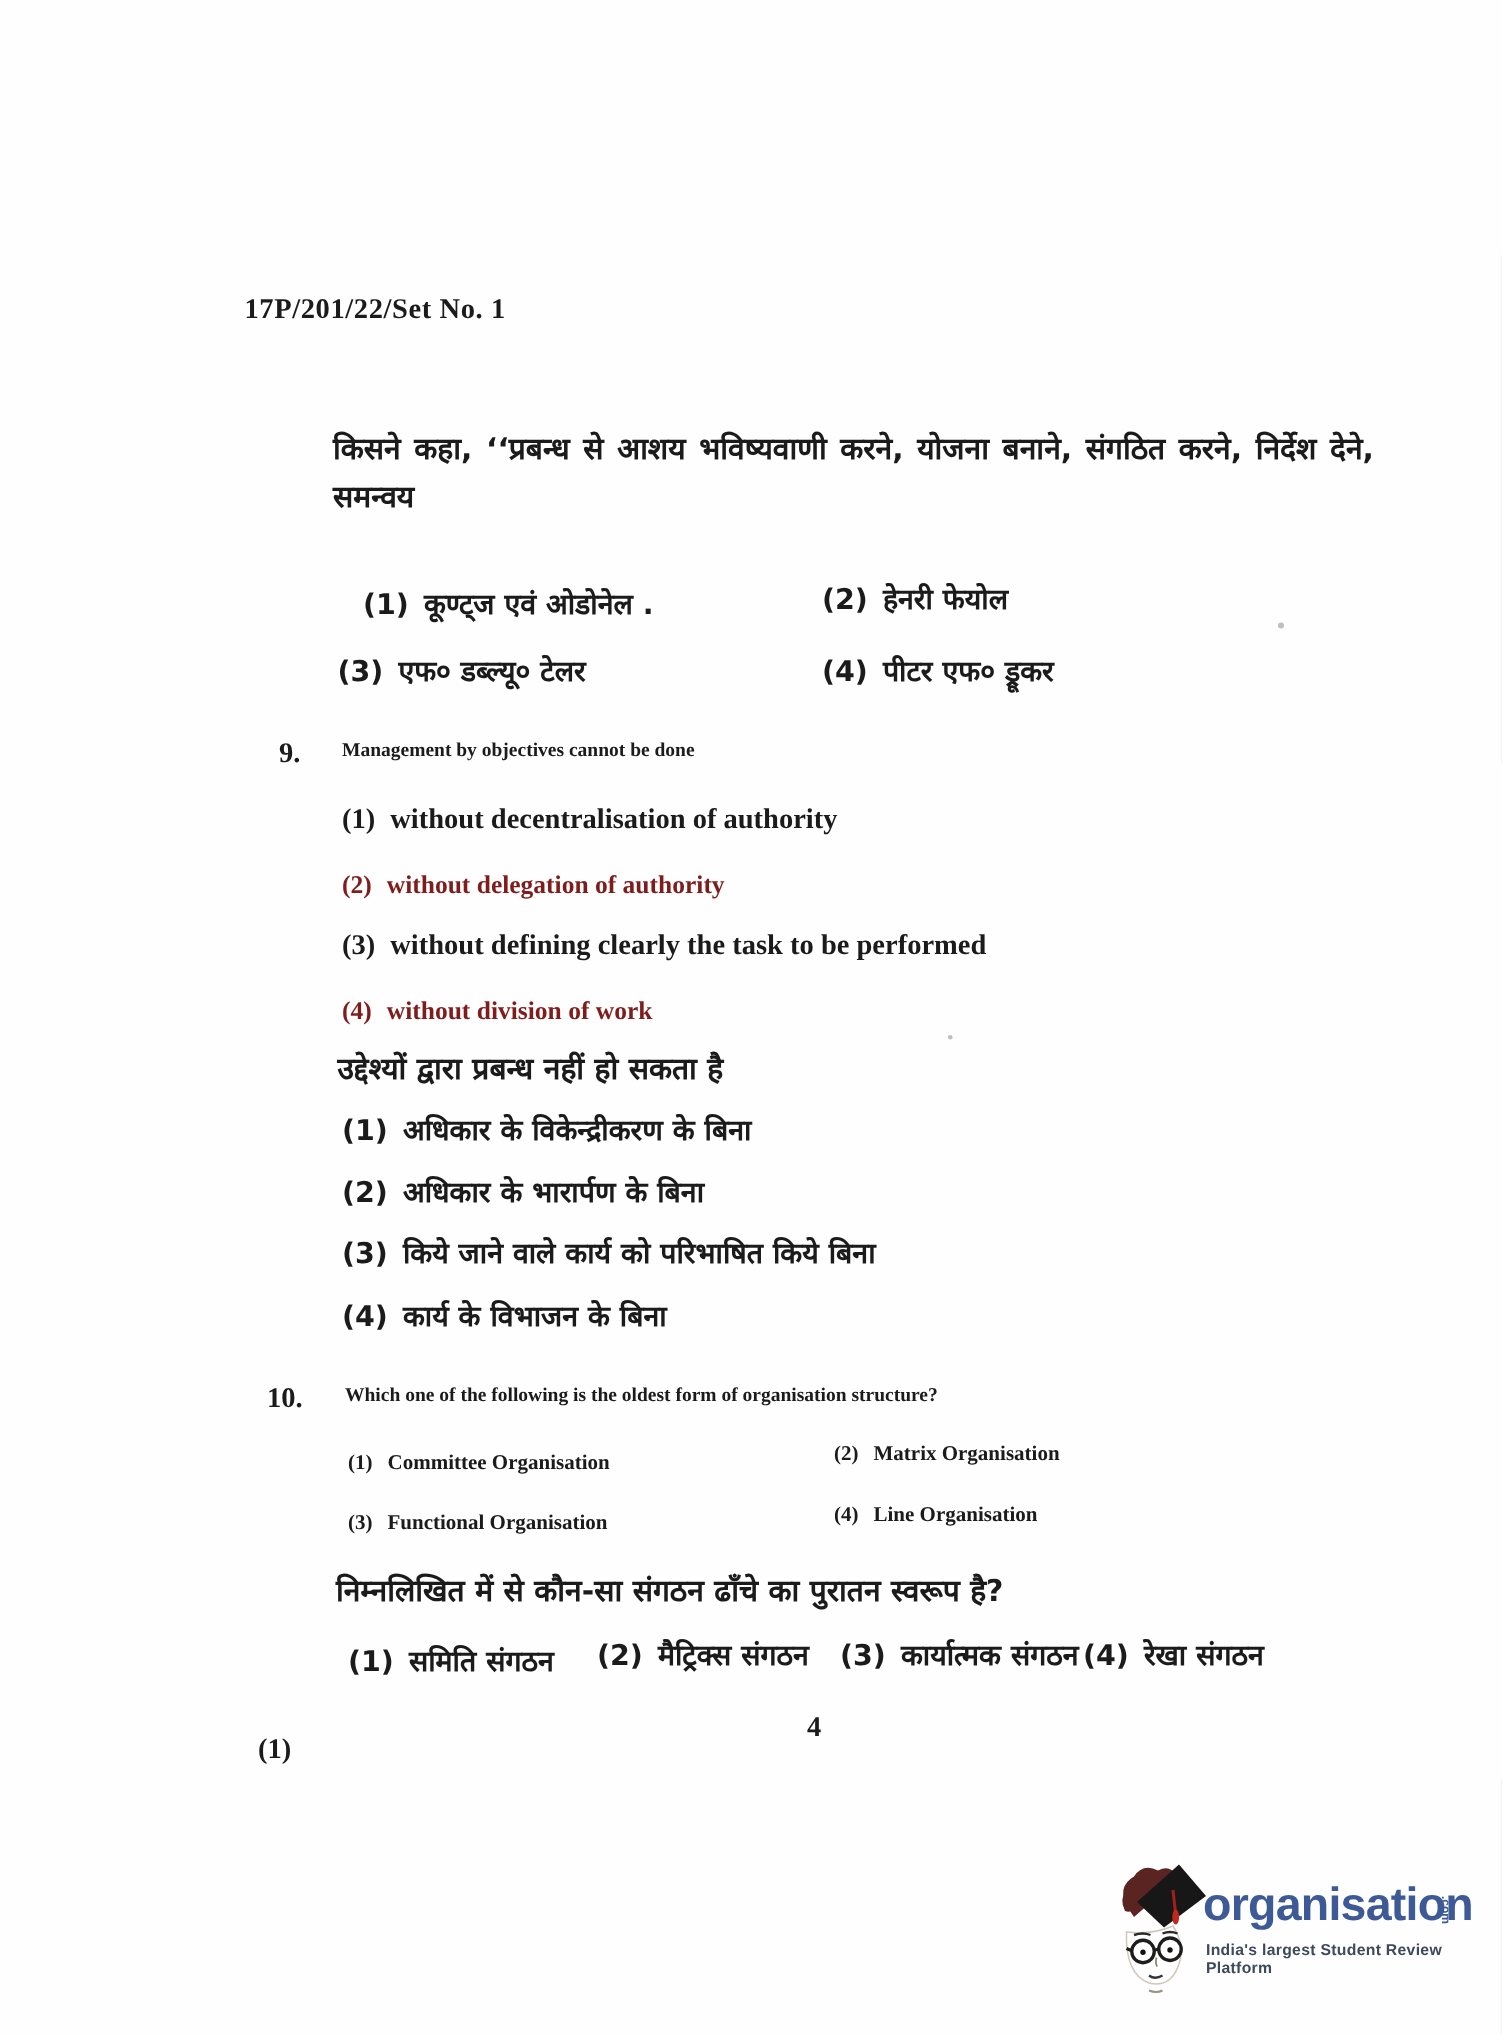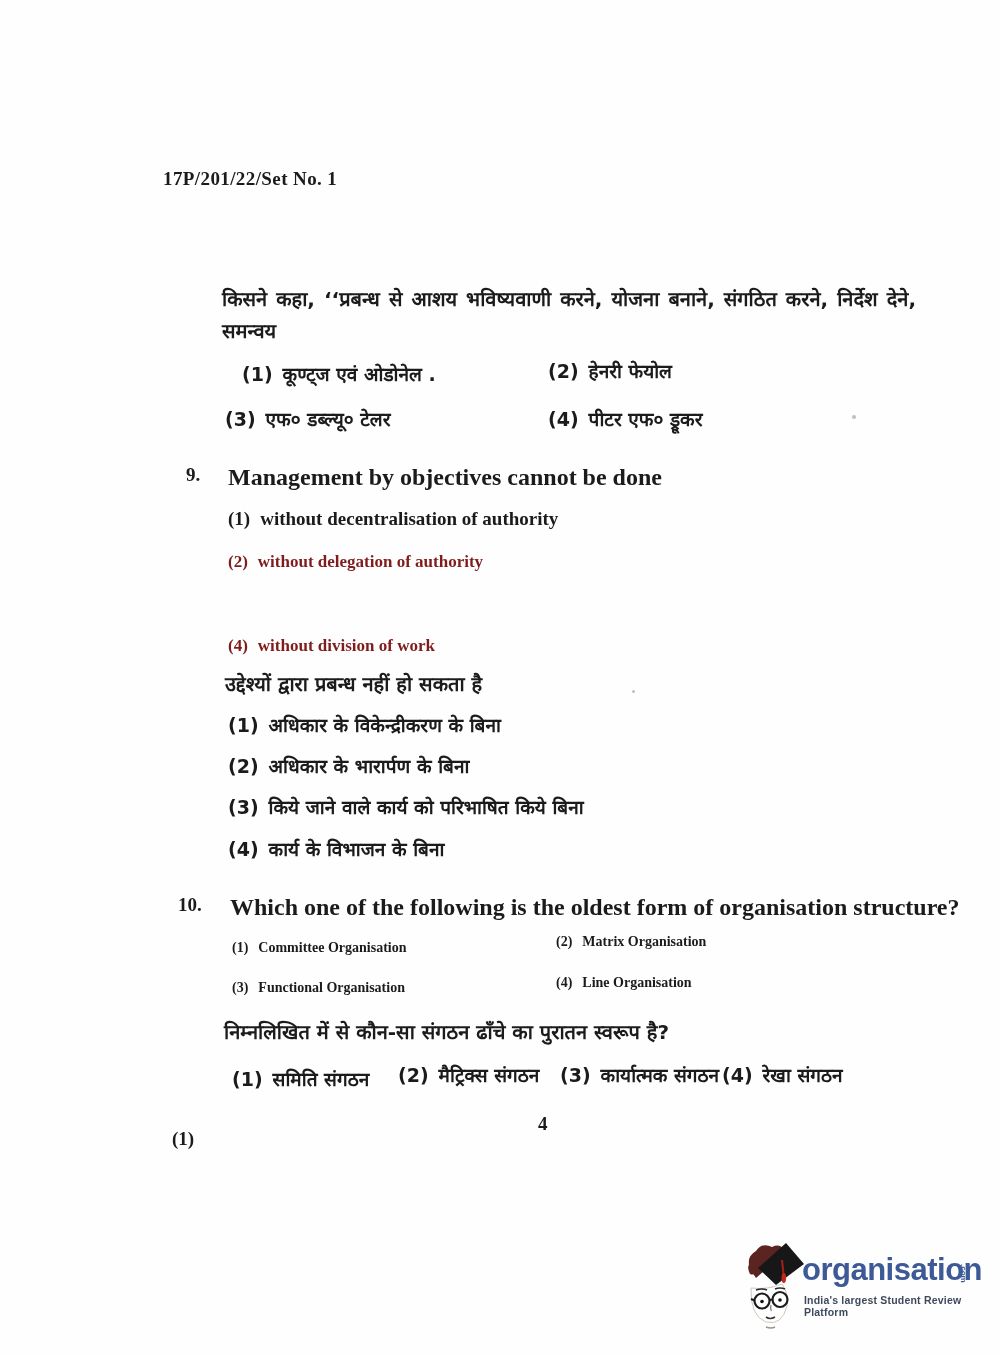--- a/index.html
+++ b/index.html
@@ -6,30 +6,30 @@
   html,body { background:#e8e8e8; }
   .page {
     position:relative;
     width:1001px; height:1356px;
     margin:0 auto;
     background:#fefefe;
     color:#1b1b1b;
     font-family:"Liberation Serif", serif;
     overflow:hidden;
   }
-  .abs { position:absolute; white-space:nowrap; }
+  .abs { position:absolute; white-space:nowrap;margin-top:28px; }
   .hdr { font-size:19px; font-weight:700; letter-spacing:.4px; }
   .hi  { font-family:"DejaVu Sans", sans-serif; font-weight:600; }
   .hi-stem  { font-size:20px; }
   .hi-opt   { font-size:19px; }
   .q8para { position:absolute; left:222px; top:283px; width:694px; white-space:normal; }
   .q8para .ln { font-size:20px; line-height:1.62; }
   .q8para .ln1 { text-align:justify; text-align-last:justify; }
   .qnum { font-size:19px; font-weight:700; }
-  .en-stem { font-size:24px; font-weight:700; }
+  .en-stem { font-size:13px; font-weight:700; }
   .en-opt-a { font-size:19px; font-weight:700; }
   .en-opt-b { font-size:17px; font-weight:600; color:#7f1d1d; }
   .en-opt-c { font-size:14px; font-weight:700; }
   .onum { display:inline-block; margin-right:10px; }
   .pageno { font-size:19px; font-weight:700; }
   .footmark { font-size:19px; font-weight:700; }
   .artifact { position:absolute; background:#8a8a8a; border-radius:50%; opacity:.55; }
 
   
   .brand { position:absolute; left:742px; top:1238px; width:256px; height:100px; }
@@ -76,20 +76,23 @@
   </div>
 
   <div class="abs qnum" style="left:186px; top:464px;">9.</div>
   <div class="abs en-stem" style="left:228px; top:464px;">Management by objectives cannot be done</div>
 
   <div class="abs en-opt-a" style="left:228px; top:508px;">
     <span class="onum">(1)</span><span>without decentralisation of authority</span>
   </div>
   <div class="abs en-opt-b" style="left:228px; top:552px;">
     <span class="onum">(2)</span><span>without delegation of authority</span>
+  </div>
+  <div class="abs en-opt-a" style="left:228px; top:592px;">
+    <span class="onum">(3)</span><span>without defining clearly the task to be performed</span>
   </div>
   <div class="abs en-opt-b" style="left:228px; top:636px;">
     <span class="onum">(4)</span><span>without division of work</span>
   </div>
 
   <div class="abs hi hi-stem" style="left:225px; top:670px;">उद्देश्यों द्वारा प्रबन्ध नहीं हो सकता है</div>
 
   <div class="abs hi hi-opt" style="left:228px; top:712px;">
     <span class="onum">(1)</span><span>अधिकार के विकेन्द्रीकरण के बिना</span>
   </div>

